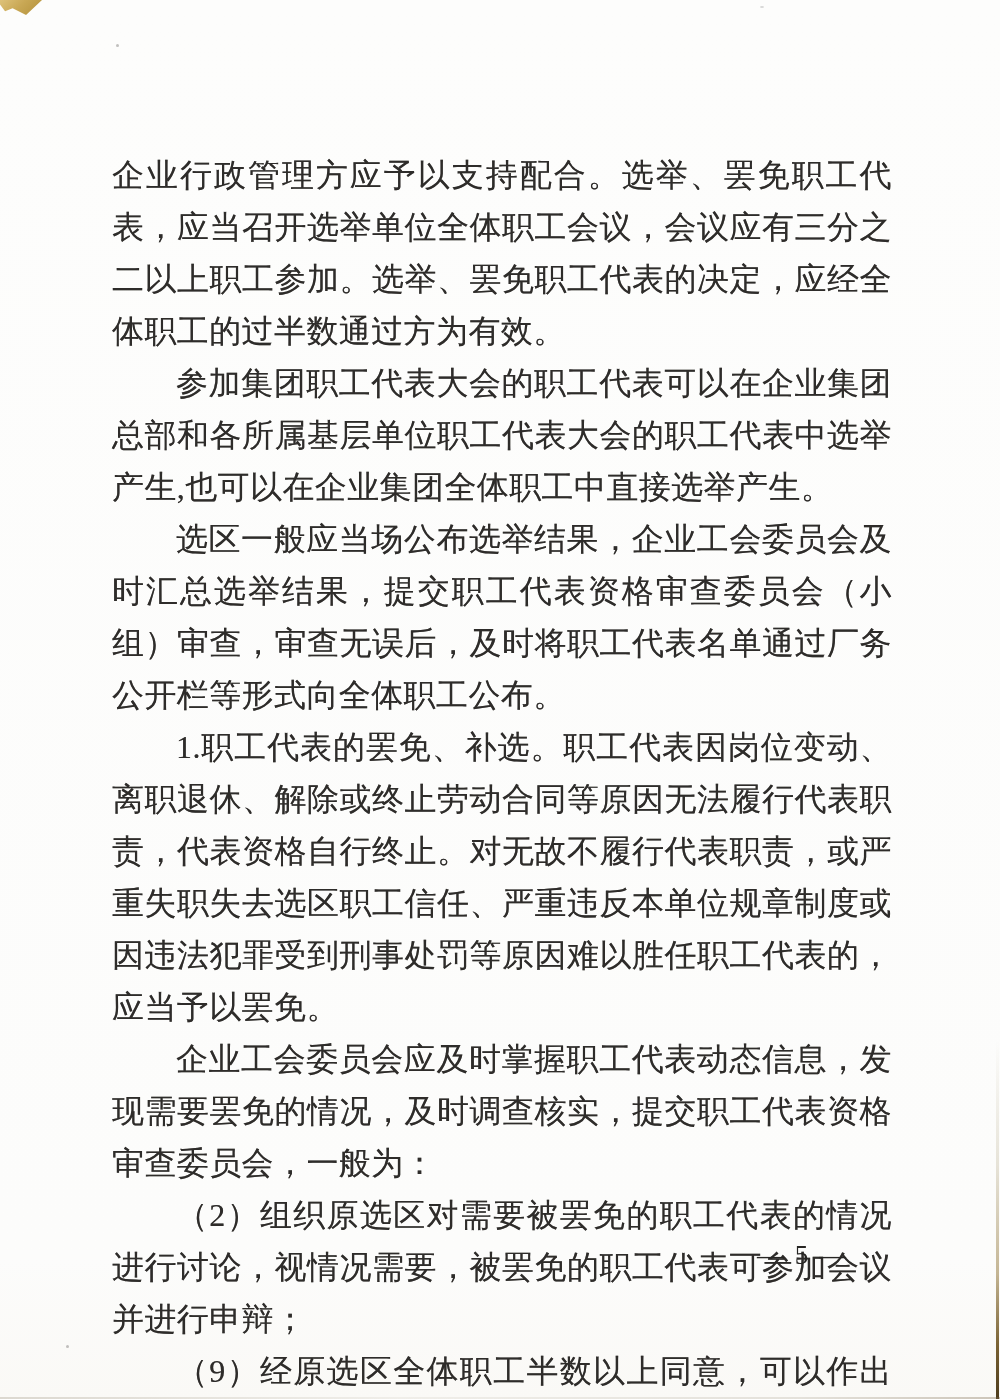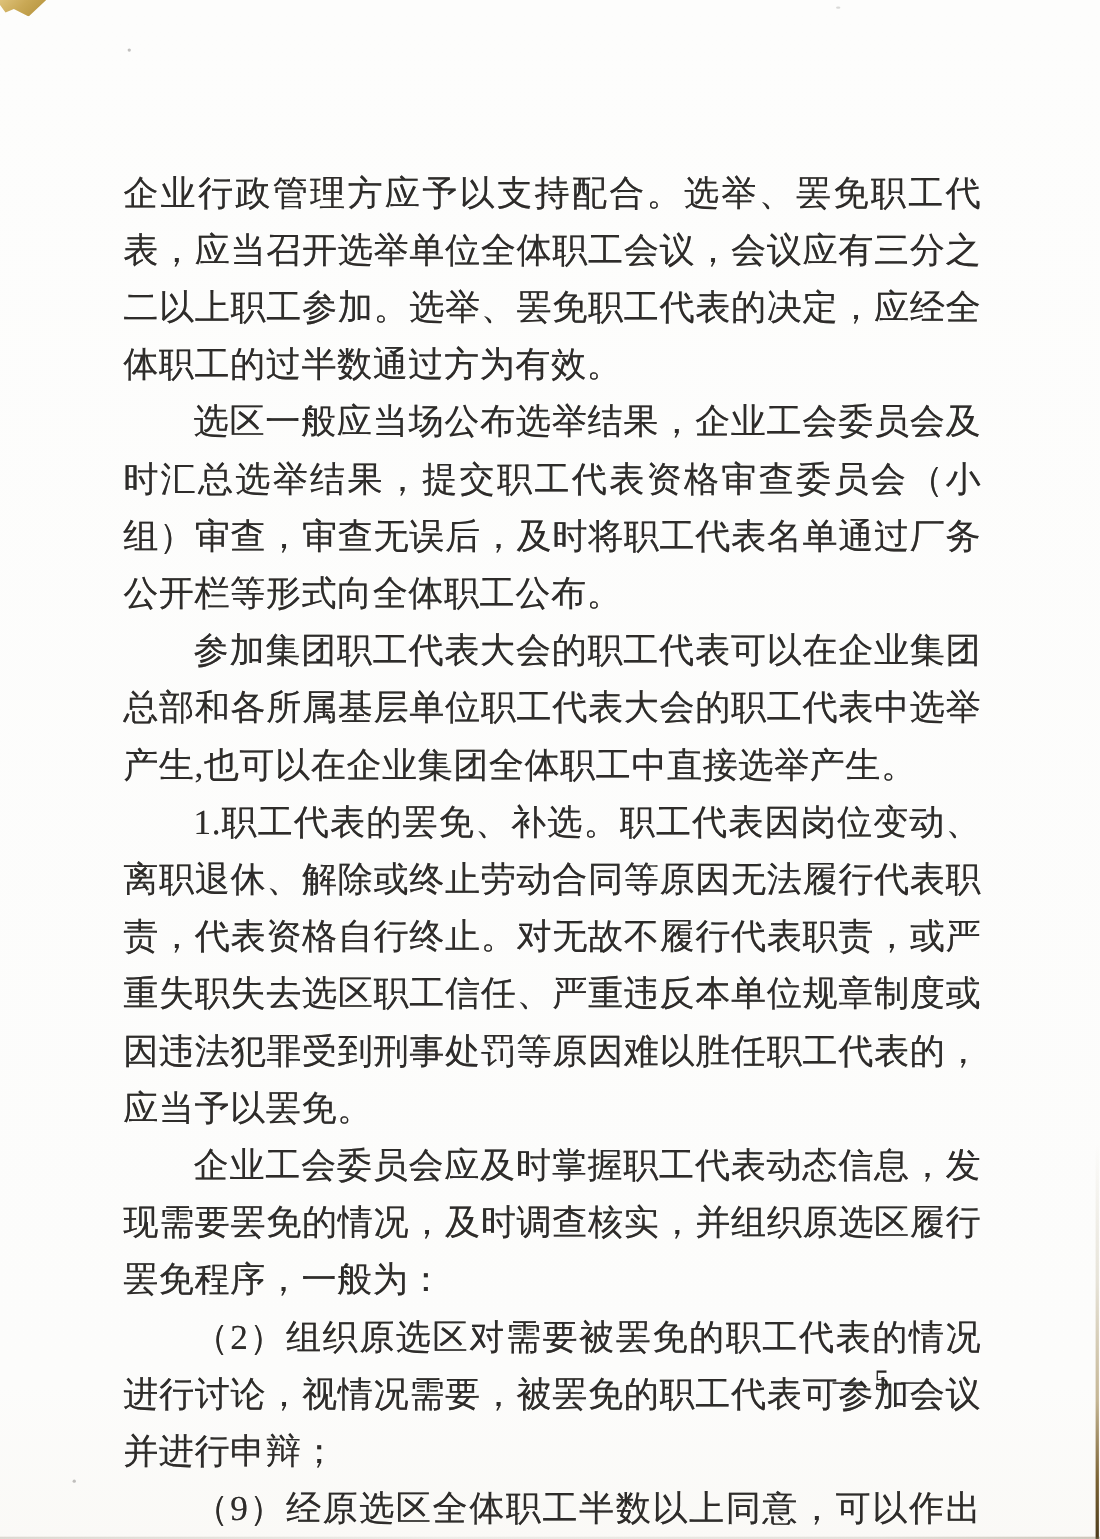--- a/index.html
+++ b/index.html
@@ -98,24 +98,24 @@
 
 <div class="page">
 
   <div class="corner-mark"></div>
   <div class="speck s1"></div>
   <div class="speck s2"></div>
   <div class="speck s3"></div>
 
   <div class="content">
     <p>企业行政管理方应予以支持配合。选举、罢免职工代表，应当召开选举单位全体职工会议，会议应有三分之二以上职工参加。选举、罢免职工代表的决定，应经全体职工的过半数通过方为有效。</p>
+    <p class="indent">参加集团职工代表大会的职工代表可以在企业集团总部和各所属基层单位职工代表大会的职工代表中选举产生,也可以在企业集团全体职工中直接选举产生。</p>
     <p class="indent">选区一般应当场公布选举结果，企业工会委员会及时汇总选举结果，提交职工代表资格审查委员会（小组）审查，审查无误后，及时将职工代表名单通过厂务公开栏等形式向全体职工公布。</p>
-    <p class="indent">参加集团职工代表大会的职工代表可以在企业集团总部和各所属基层单位职工代表大会的职工代表中选举产生,也可以在企业集团全体职工中直接选举产生。</p>
     <p class="indent">1.职工代表的罢免、补选。职工代表因岗位变动、离职退休、解除或终止劳动合同等原因无法履行代表职责，代表资格自行终止。对无故不履行代表职责，或严重失职失去选区职工信任、严重违反本单位规章制度或因违法犯罪受到刑事处罚等原因难以胜任职工代表的，应当予以罢免。</p>
-    <p class="indent">企业工会委员会应及时掌握职工代表动态信息，发现需要罢免的情况，及时调查核实，并组织原选区履行罢免程序，一般为：</p>
+    <p class="indent">企业工会委员会应及时掌握职工代表动态信息，发现需要罢免的情况，及时调查核实，提交职工代表资格审查委员会，一般为：</p>
     <p class="indent">（2）组织原选区对需要被罢免的职工代表的情况进行讨论，视情况需要，被罢免的职工代表可参加会议并进行申辩；</p>
     <p class="indent">（9）经原选区全体职工半数以上同意，可以作出罢免决定；</p>
   </div>
 
   <div class="footer">
     <span>— 5 —</span>
   </div>
 
   <div class="edge-line-right"></div>
   <div class="edge-line-bottom"></div>

